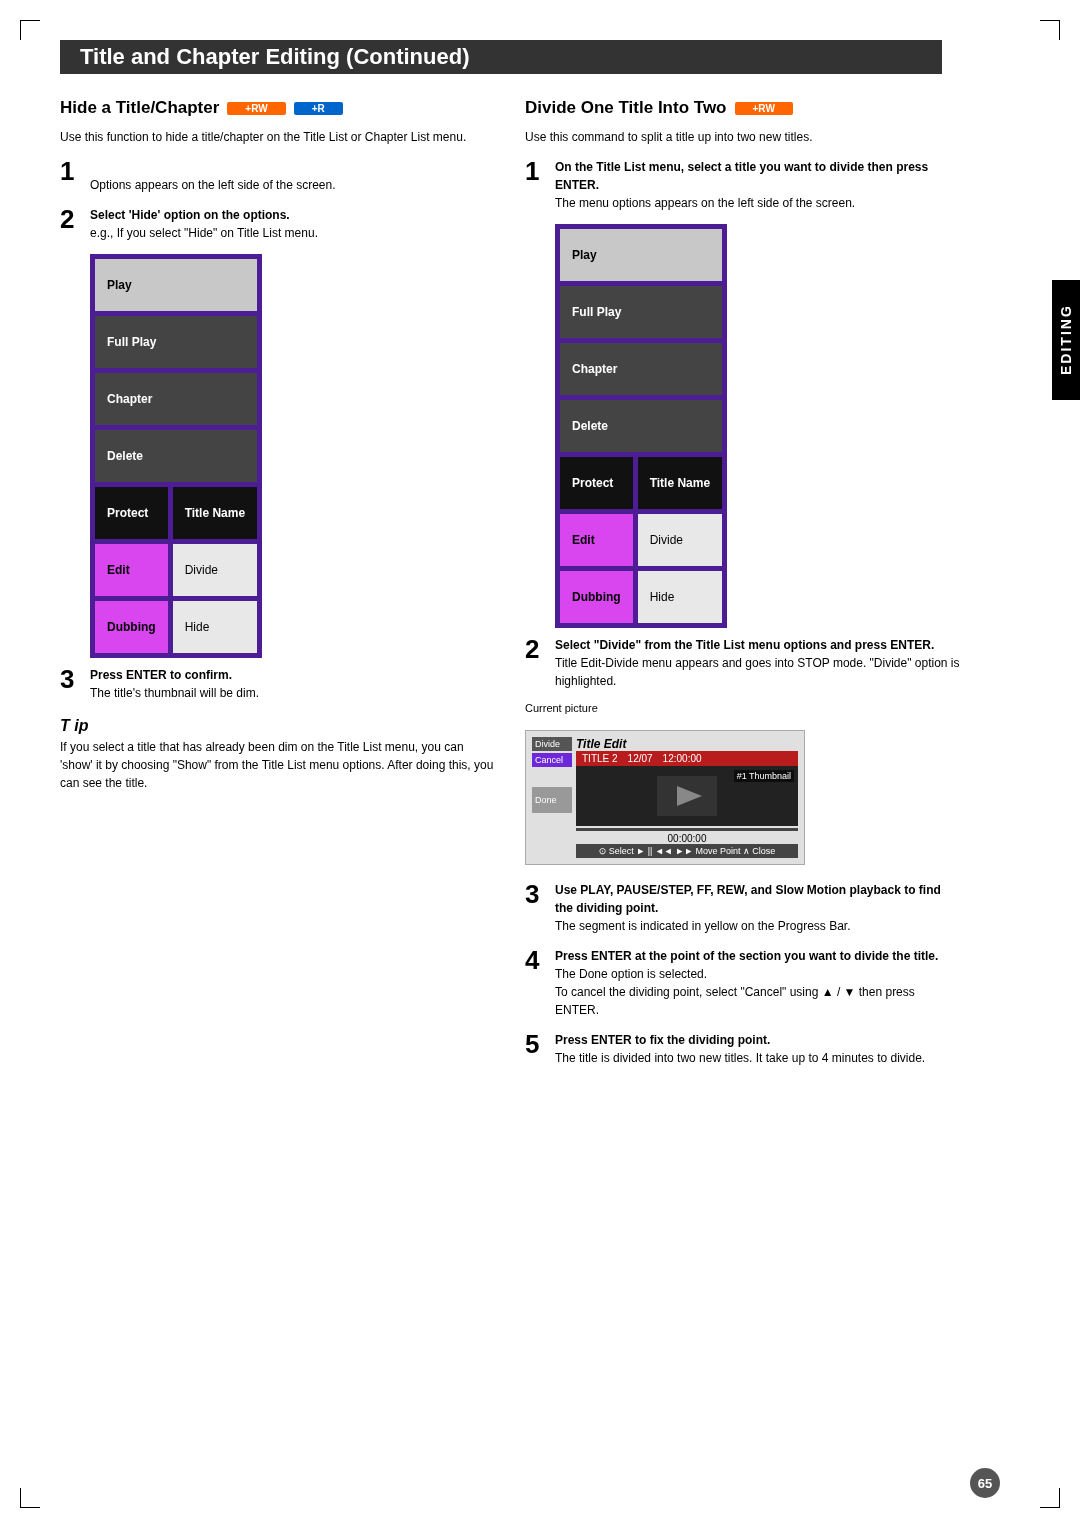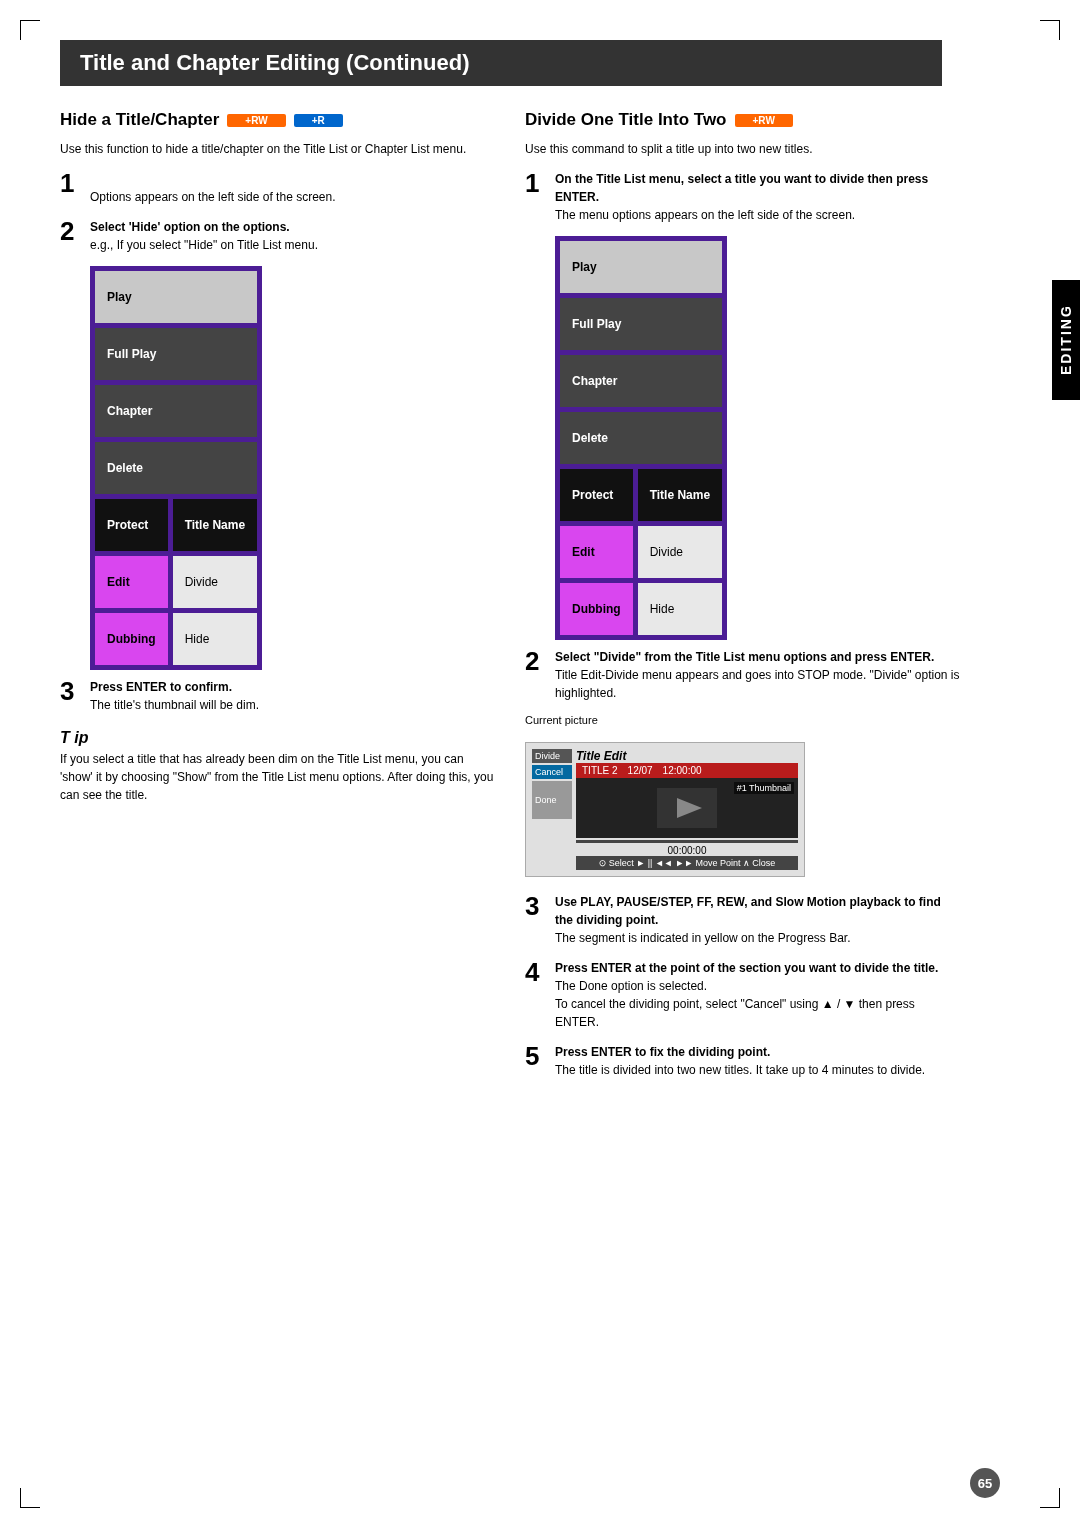--- a/index.html
+++ b/index.html
@@ -44,21 +44,21 @@
       align-items: center;
       justify-content: center;
     }
 
     
     .page-title {
       background: #333;
       color: #fff;
       font-size: 22px;
       font-weight: bold;
-      padding: 10px 20px;
+      padding: 4px 20px;
       margin-bottom: 24px;
       margin-right: 78px;
     }
 
     
     .two-col {
       display: flex;
       gap: 30px;
       margin-right: 60px;
     }
@@ -404,22 +404,22 @@
     </div>
 
     <div class="current-picture-label">Current picture</div>
 
     <div class="divide-screenshot-wrapper">
       <div style="position:relative; display:inline-block;">
         <div class="divide-screenshot">
           <div style="display:flex; gap:4px; align-items:flex-start;">
             <div style="display:flex;flex-direction:column;gap:2px;min-width:38px;">
               <div class="side-btn" style="background:#555;color:#fff;font-size:9px;padding:2px 3px;">Divide</div>
-              <div class="side-btn" style="background:#0369a1;color:#fff;font-size:9px;padding:2px 3px;">Cancel</div>
-              <div class="side-btn" style="background:#999;color:#fff;font-size:9px;padding:14px 3px;">Done</div>
+              <div class="side-btn" style="background:#6d28d9;color:#fff;font-size:9px;padding:2px 3px;">Cancel</div>
+              <div class="side-btn" style="background:#999;color:#fff;font-size:9px;padding:8px 3px;margin-top:18px;">Done</div>
             </div>
             <div style="flex:1;">
               <div style="font-style:italic;font-size:12px;font-weight:bold;">Title Edit</div>
               <div class="title-info">
                 <span>TITLE 2</span>
                 <span>12/07</span>
                 <span>12:00:00</span>
               </div>
               <div class="video-area">
                 <div class="thumbnail-label">#1 Thumbnail</div>

